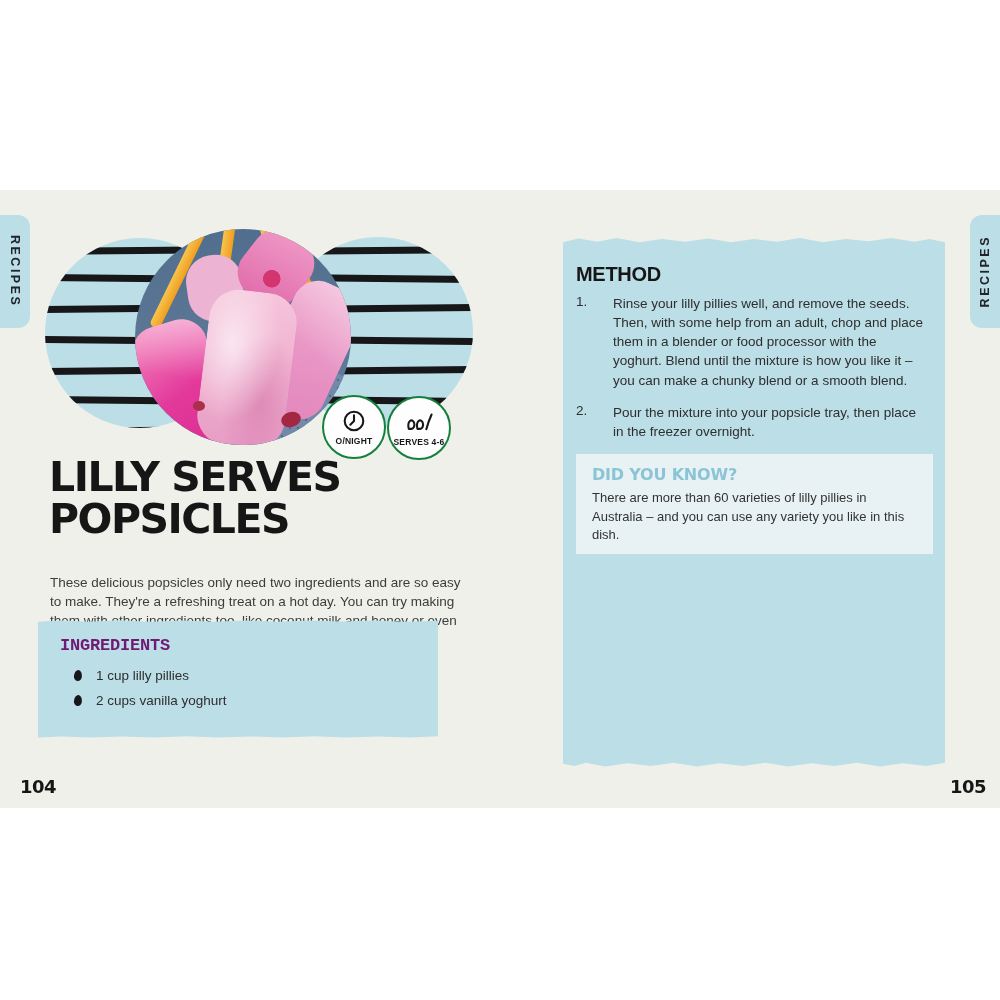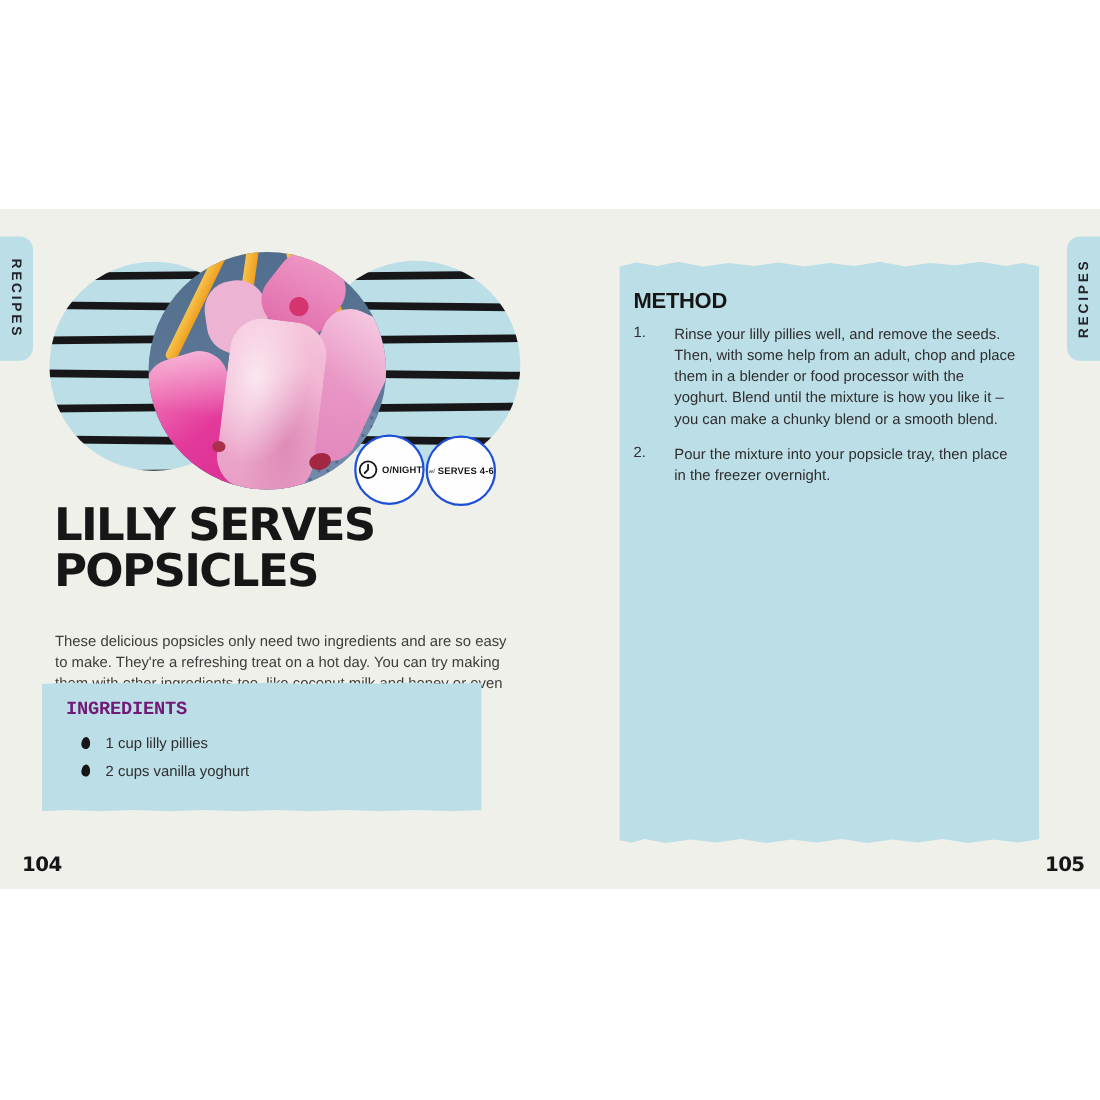--- a/index.html
+++ b/index.html
@@ -46,21 +46,21 @@
                            linear-gradient(160deg,#f17ab8 10%,#e3399b 55%,#db2f92); }
   .pop-center { left:68px;  top:62px; width:88px;  height:156px; transform:rotate(7deg); border-radius:30px;
                 background:radial-gradient(ellipse at 30% 35%, rgba(255,255,255,.65), transparent 55%),
                            radial-gradient(ellipse at 70% 72%, rgba(211,116,168,.55), transparent 45%),
                            linear-gradient(175deg,#f6c6dc,#eeaccd 60%,#e79cc4); }
   .berry1 { position:absolute; left:146px; top:183px; width:20px; height:15px; border-radius:50%;
             background:#a32643; transform:rotate(-15deg); }
   .berry2 { position:absolute; left:58px; top:172px; width:12px; height:10px; border-radius:50%; background:#aa2f49; }
 
   .badge { position:absolute; width:64px; height:64px; border-radius:50%; background:#fdfefd;
-           border:2px solid #1d4ed8; display:flex; flex-direction:row; align-items:center;
+           border:2px solid #15803d; display:flex; flex-direction:column; align-items:center;
            justify-content:center; gap:2px; }
   .badge-1 { left:322px; top:205px; }
   .badge-2 { left:387px; top:206px; }
   .badge .lbl { font-size:8.5px; font-weight:900; color:#17171a; letter-spacing:.2px; white-space:nowrap; }
 
   
   .title { position:absolute; left:49px; top:266px; font-family:"DejaVu Sans", sans-serif;
            font-weight:900; font-size:41px; line-height:42px; letter-spacing:-1.5px; color:#161616; }
   .intro { position:absolute; left:50px; top:356px; width:418px; font-size:13.5px; line-height:1.4; color:#3c3c3c;margin-top:28px; }
   .ing-box { position:absolute; left:38px; top:430px; width:400px; height:118px; background:#BCDEE7;
@@ -179,17 +179,21 @@
   <div class="panel">
     <h2>METHOD</h2>
     <div class="step">
       <span class="num">1.</span>
       <span class="txt">Rinse your lilly pillies well, and remove the seeds. Then, with some help from an adult, chop and place them in a blender or food processor with the yoghurt. Blend until the mixture is how you like it – you can make a chunky blend or a smooth blend.</span>
     </div>
     <div class="step">
       <span class="num">2.</span>
       <span class="txt">Pour the mixture into your popsicle tray, then place in the freezer overnight.</span>
     </div>
+    <div class="note">
+      <h3>DID YOU KNOW?</h3>
+      <p>There are more than 60 varieties of lilly pillies in Australia – and you can use any variety you like in this dish.</p>
+    </div>
   </div>
 
   <div class="pagenum pn-right">105</div>
 
 </div>
 
 </body></html>

